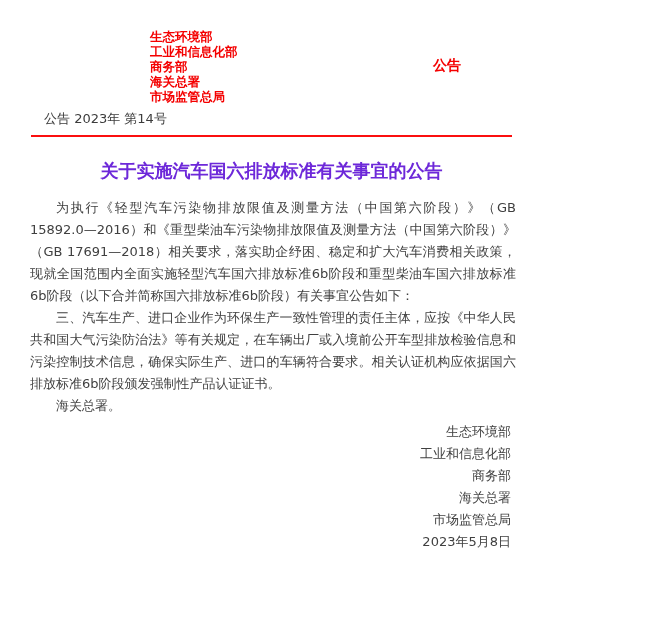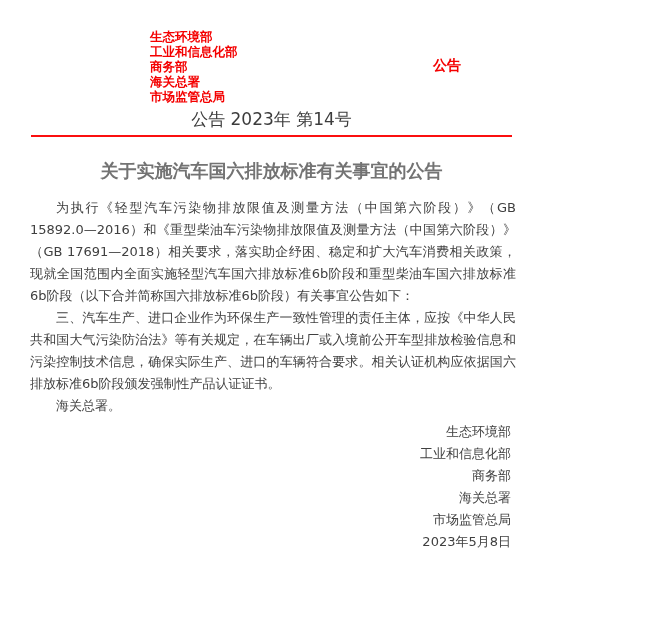--- a/index.html
+++ b/index.html
@@ -35,36 +35,36 @@
   .gonggao-label {
     position: absolute;
     left: 433px;
     top: 58px;
     color: #f40000;
     font-weight: bold;
     font-size: 14px;
     line-height: 15px;
   }
   .doc-number {
-    text-align: center;
-    font-size: 17px;
+    font-size: 13px;
     color: #3c3c3c;
     margin-top: 8px;
     line-height: 14px;
+    margin-left: 44px;
   }
   .red-line {
     border: none;
     border-top: 2px solid #fb0f0f;
     margin: 9px 31px 0 31px;
   }
   .title {
     text-align: center;
     font-size: 18px;
     font-weight: bold;
-    color: #737373;
+    color: #6d28d9;
     margin: 23px 20px 0 20px;
     line-height: 22px;
   }
   .content {
     margin: 15px 27px 0 30px;
     font-size: 13px;
     line-height: 22px;
     color: #404040;
     text-align: justify;
   }

